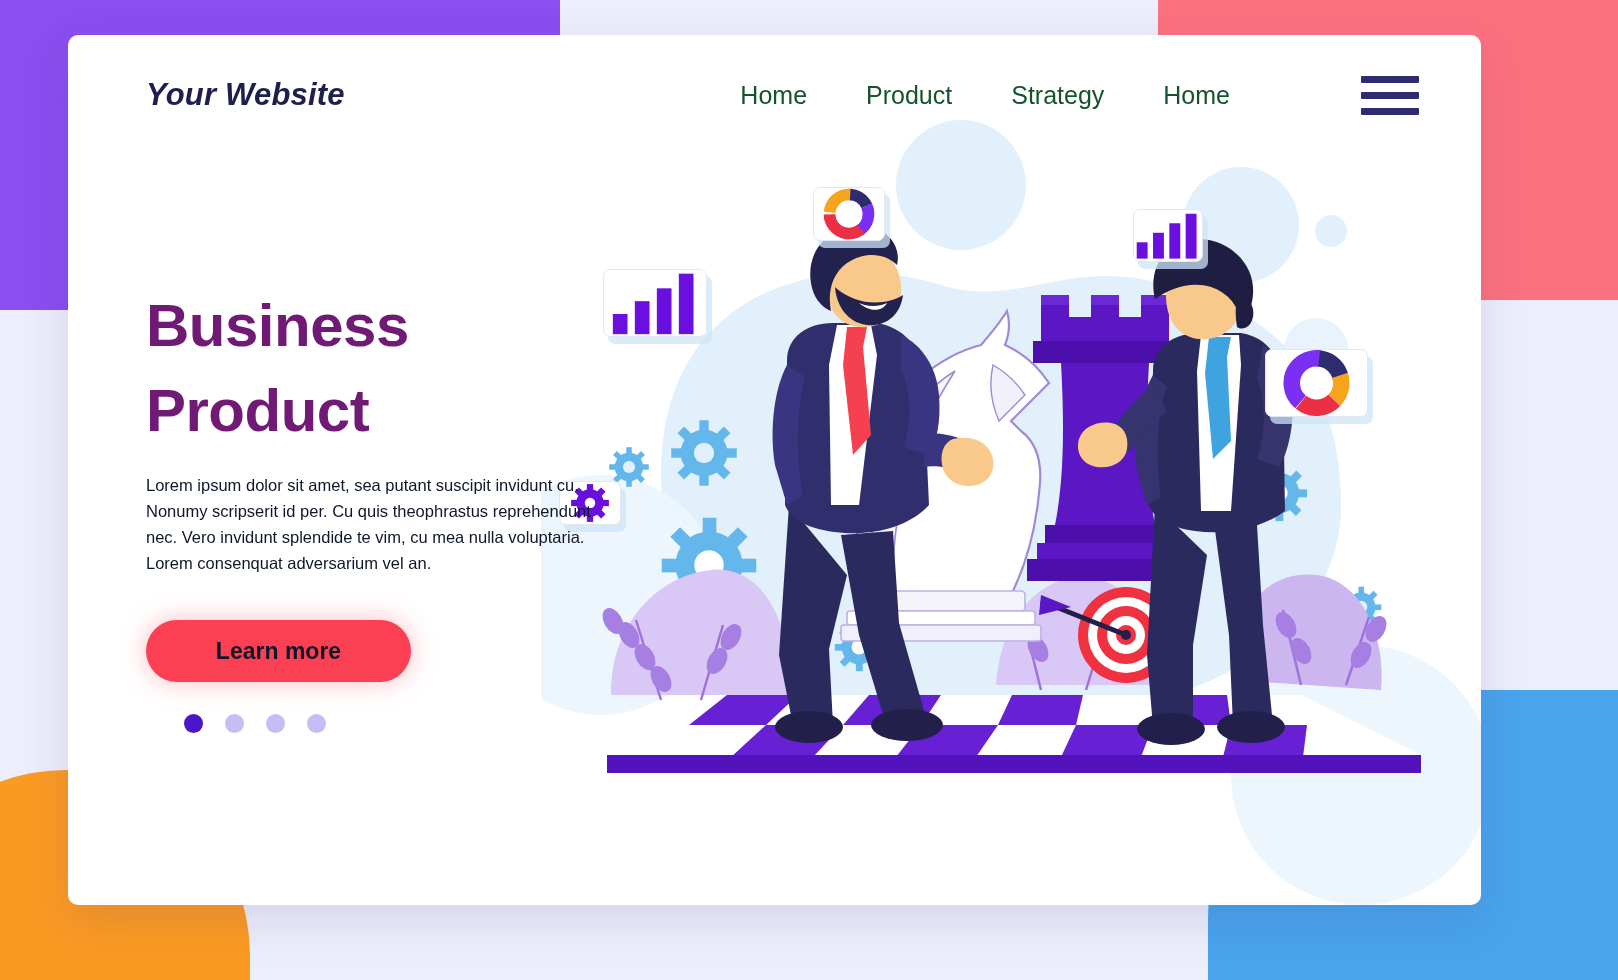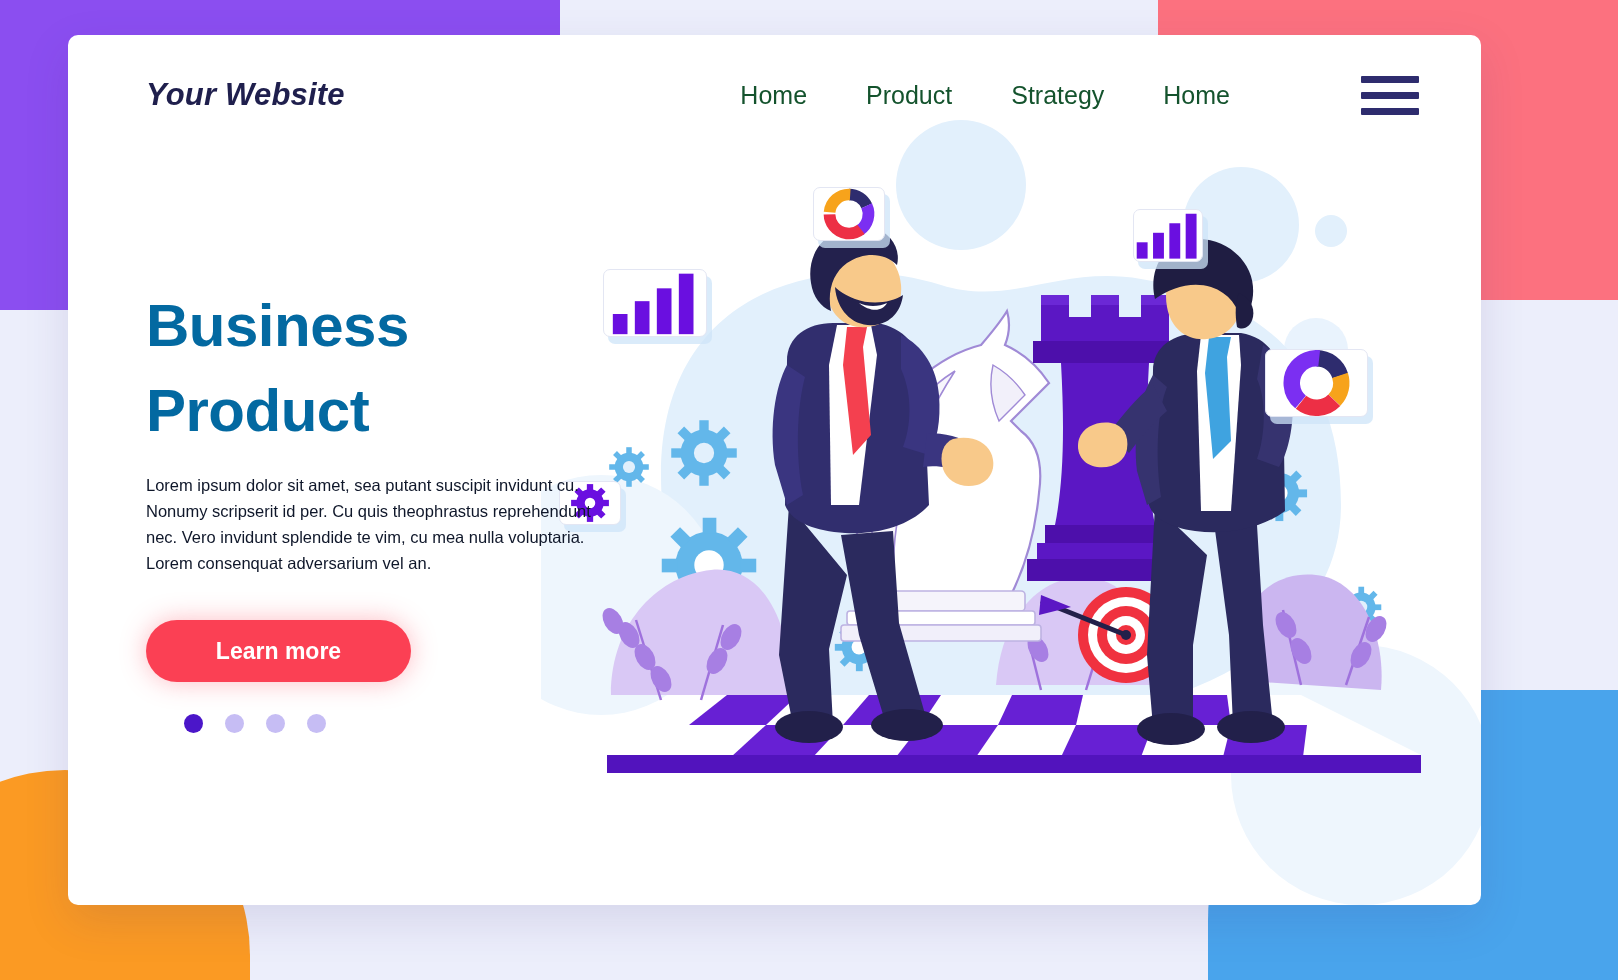--- a/index.html
+++ b/index.html
@@ -54,30 +54,30 @@
   }
   .burger {
     margin-left:72px; width:58px; display:flex; flex-direction:column;
     gap:9px; cursor:pointer;
   }
   .burger span { display:block; height:7px; background:#2e2c6e; border-radius:1px; }
 
   
   .hero { position:absolute; left:78px; top:248px; width:520px; z-index:40; }
   .hero h1 {
-    font-size:60px; font-weight:bold; color:#0369a1;
+    font-size:60px; font-weight:bold; color:#701a75;
     line-height:1.42; letter-spacing:-.5px;
   }
   .hero p {
     margin-top:20px; font-size:16.5px; line-height:1.56;
     color:#0f172a; width:452px;
   }
   .cta {
     margin-top:44px; width:265px; height:62px;
-    background:#fb4054; color:#ffffff; border:none; border-radius:34px;
+    background:#fb4054; color:#0f172a; border:none; border-radius:34px;
     font-family:inherit; font-size:23px; font-weight:bold;
     cursor:pointer; box-shadow:0 0 26px rgba(251,64,84,.35);
   }
   .dots { margin-top:32px; margin-left:38px; display:flex; gap:22px; }
   .dot { width:19px; height:19px; border-radius:50%; background:#c6bdf4; cursor:pointer; }
   .dot.active { background:#4b16c9; }
 
   
   .illus { position:absolute; right:0; top:0; width:940px; height:100%; z-index:10; }
   .illus svg { position:absolute; left:0; top:0; width:100%; height:100%; }

